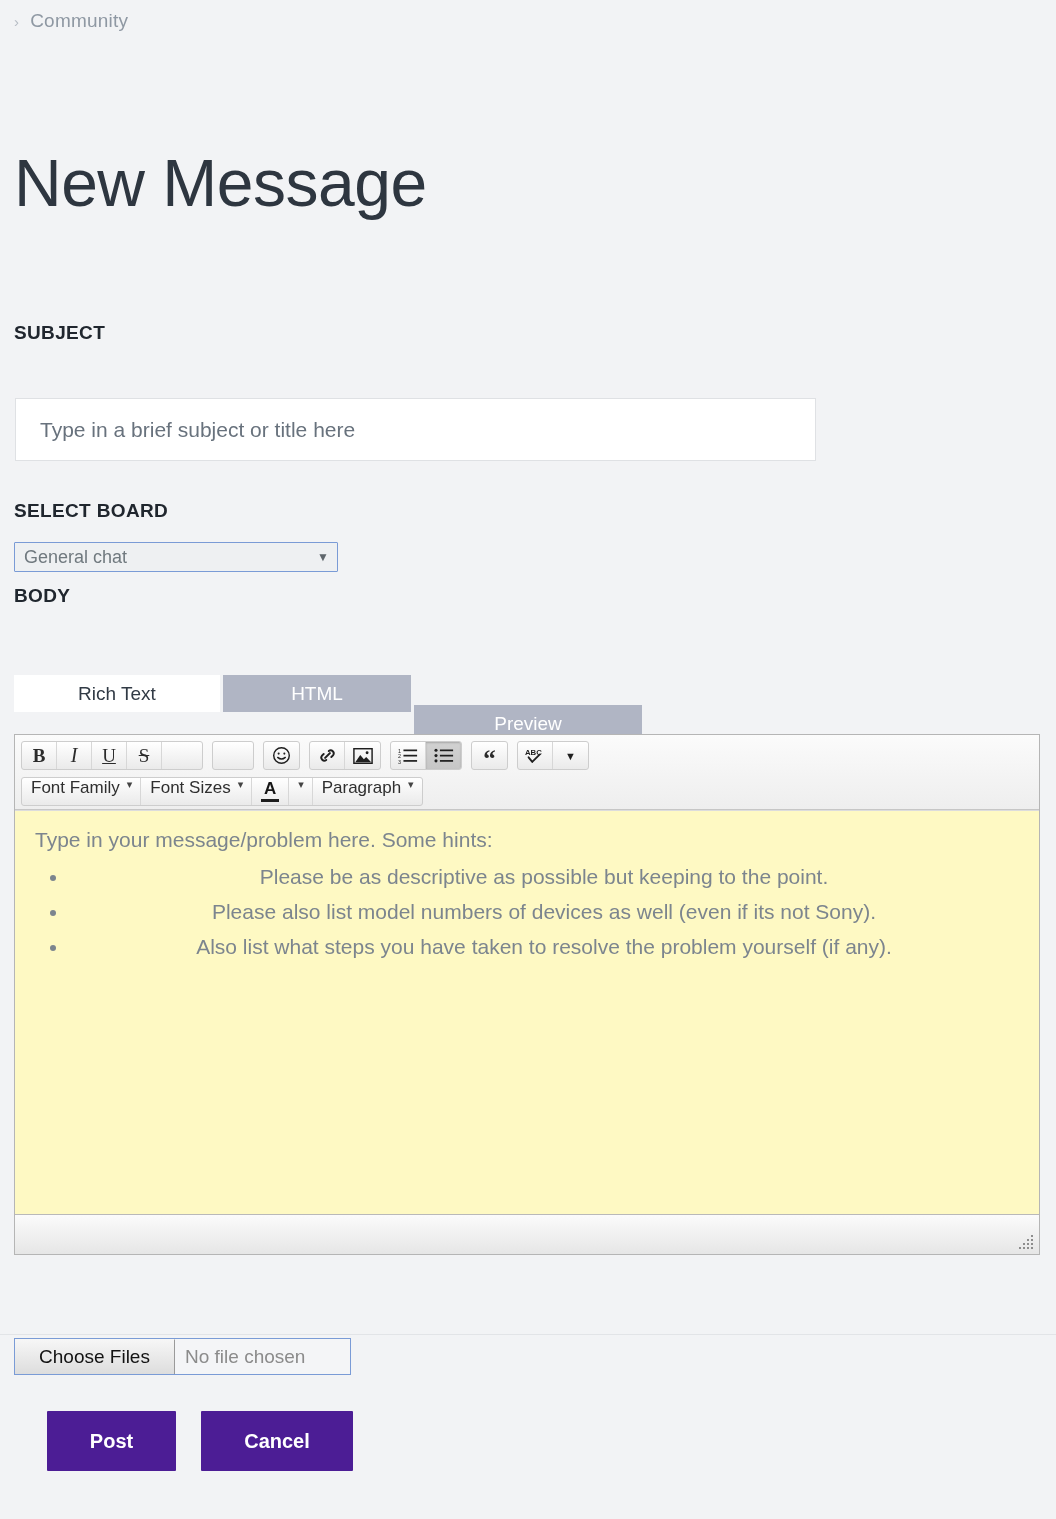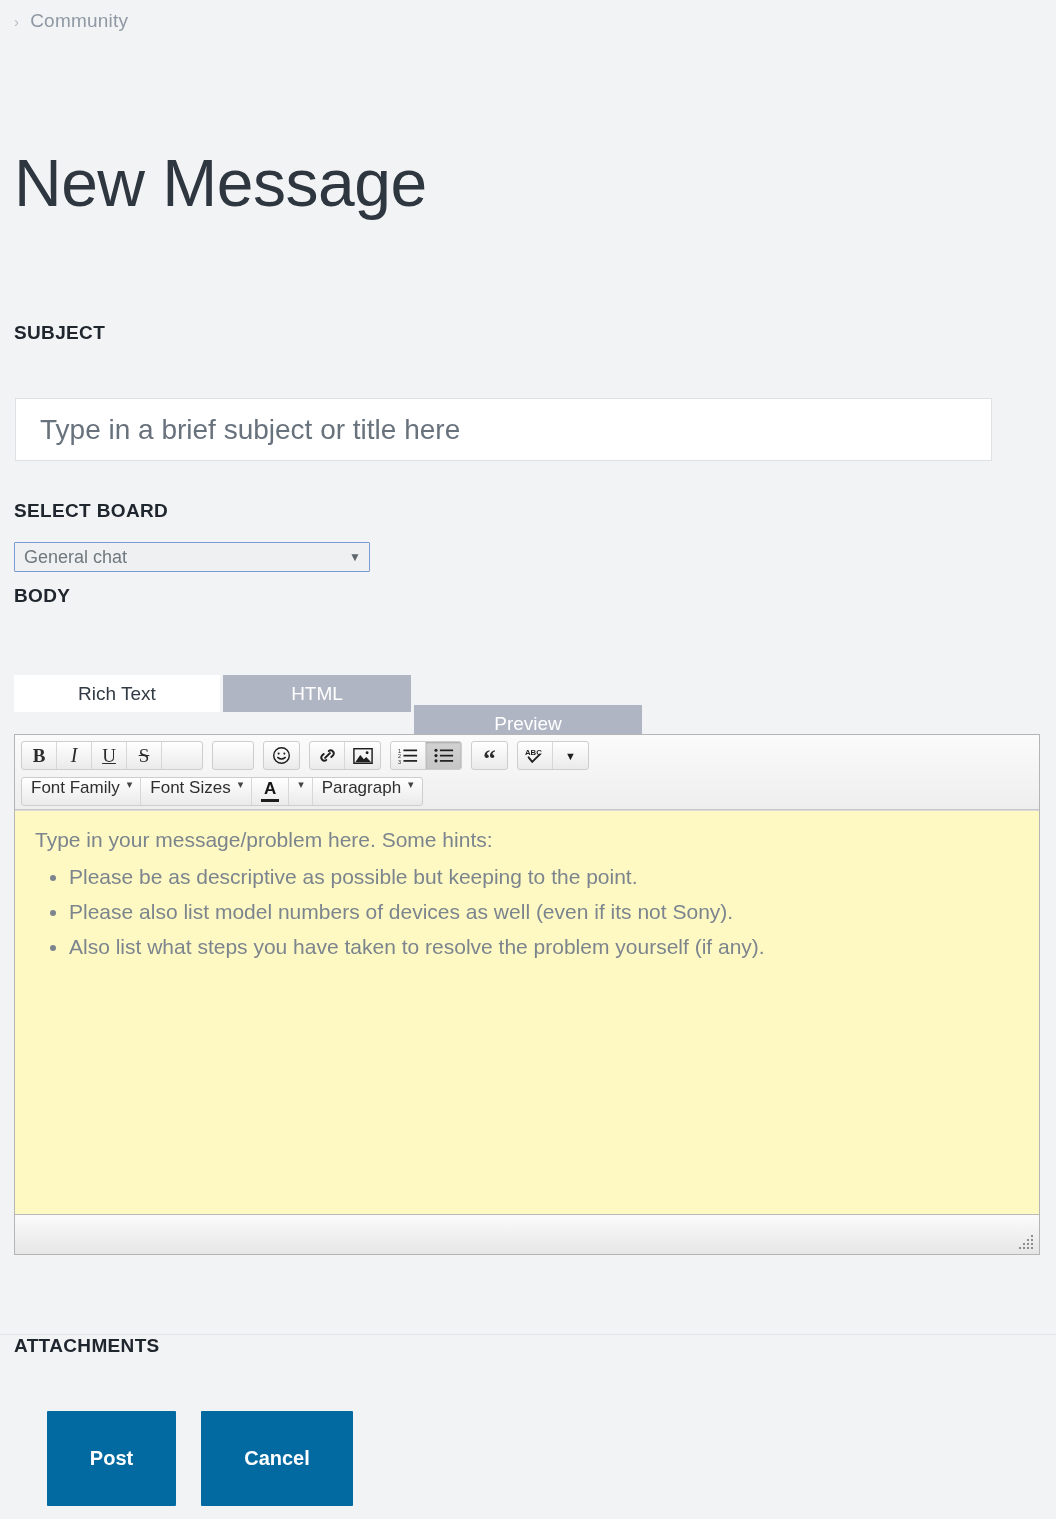--- a/index.html
+++ b/index.html
@@ -52,36 +52,36 @@
 
   .lbl-subject   { position: absolute; left: 14px; top: 322px; }
   .lbl-board     { position: absolute; left: 14px; top: 500px; }
   .lbl-body      { position: absolute; left: 14px; top: 585px; }
   .lbl-attach    { position: absolute; left: 14px; top: 1295px; margin-top: 40px; }
 
   
   .subject-input {
     position: absolute;
     left: 15px; top: 398px;
-    width: 977px; height: 63px;
+    width: 801px; height: 63px;
     background: #ffffff;
     border: 1px solid #dfe1e4;
     padding: 0 24px;
     font-family: "Liberation Sans", sans-serif;
-    font-size: 28px;
+    font-size: 21px;
     color: #6e7781;
     outline: none;
   }
   .subject-input::placeholder { color: #68727d; opacity: 1; }
 
   
   .board-select-wrap {
     position: absolute;
     left: 14px; top: 542px;
-    width: 356px; height: 30px;
+    width: 324px; height: 30px;
   }
   .board-select {
     width: 100%; height: 100%;
     -webkit-appearance: none;
     appearance: none;
     background: #eef0f2;
     border: 1px solid #7a9bd6;
     border-radius: 1px;
     font-family: "Liberation Sans", sans-serif;
     font-size: 18px;
@@ -216,20 +216,21 @@
   .editor-hints {
     margin: 14px 0 0 0;
     padding-left: 34px;
     list-style: disc;
   }
   .editor-hints li {
     font-size: 21px;
     color: #7c858e;
     margin-bottom: 11px;
     line-height: 1.15;
+    text-align: center;
   }
   .editor-statusbar {
     height: 40px;
     background: linear-gradient(#fbfbfb, #e6e6e6);
     border-top: 1px solid #b9b9b9;
     position: relative;
   }
   .resize-handle {
     position: absolute;
     right: 4px; bottom: 3px;
@@ -279,26 +280,26 @@
 
   
   .actions {
     position: absolute;
     left: 47px; top: 1411px;
     display: flex;
     gap: 25px;
   }
   .btn {
     border: none;
-    background: #0369a1;
+    background: #4c1d95;
     color: #ffffff;
     font-family: "Liberation Sans", sans-serif;
     font-size: 20px;
     font-weight: 700;
-    height: 95px;
+    height: 60px;
     cursor: pointer;
     border-radius: 1px;
   }
   .btn-post { width: 129px; }
   .btn-cancel { width: 152px; }
 </style>
 </head>
 <body>
 
 <div class="page">
@@ -460,19 +461,23 @@
         <i style="left:0px;top:12px;"></i>
           <i style="left:4px;top:12px;"></i>
           <i style="left:8px;top:12px;"></i>
           <i style="left:12px;top:12px;"></i>
       </div>
     </div>
   </div>
 
   <div class="field-label lbl-attach">ATTACHMENTS</div>
   <div class="attach-divider"></div>
+  <div class="file-input-wrap">
+    <div class="file-btn">Choose Files</div>
+    <div class="file-status">No file chosen</div>
+  </div>
 
   <div class="actions">
     <button class="btn btn-post">Post</button>
     <button class="btn btn-cancel">Cancel</button>
   </div>
 
 </div>
 
 </body></html>

